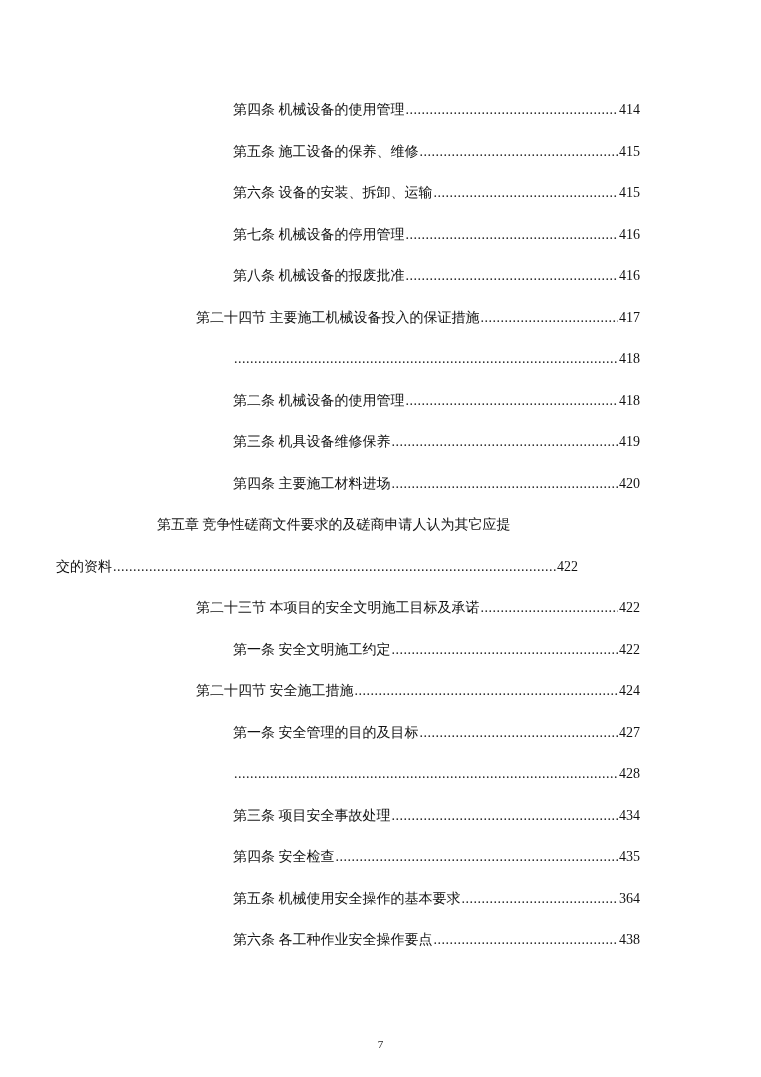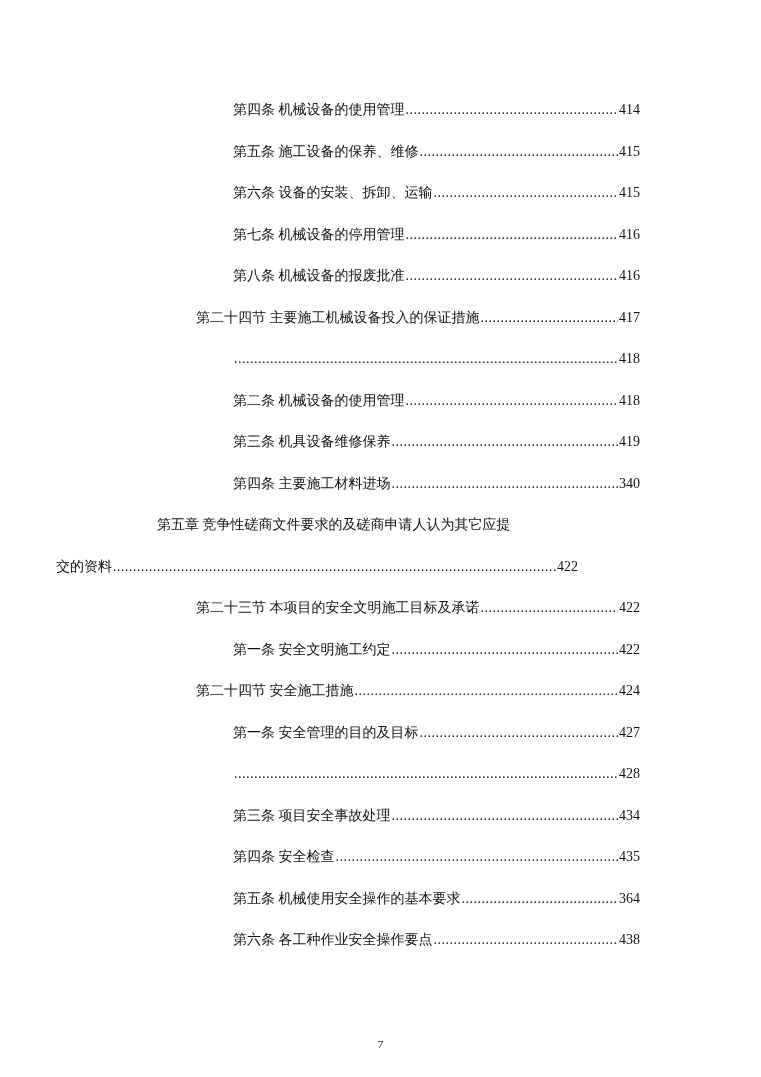--- a/index.html
+++ b/index.html
@@ -76,21 +76,21 @@
 
     <div class="entry lvl3">
       <span class="title"><span>第三条</span> <span>机具设备维修保养</span></span>
       <span class="leader"></span>
       <span class="pg">419</span>
     </div>
 
     <div class="entry lvl3">
       <span class="title"><span>第四条</span> <span>主要施工材料进场</span></span>
       <span class="leader"></span>
-      <span class="pg">340</span>
+      <span class="pg">420</span>
     </div>
 
     <div class="entry chap1">
       <span class="title"><span>第五章</span> <span>竞争性磋商文件要求的及磋商申请人认为其它应提</span></span>
     </div>
     <div class="entry chap2">
       <span class="title">交的资料</span>
       <span class="leader"></span>
       <span class="pg">422</span>
     </div>

